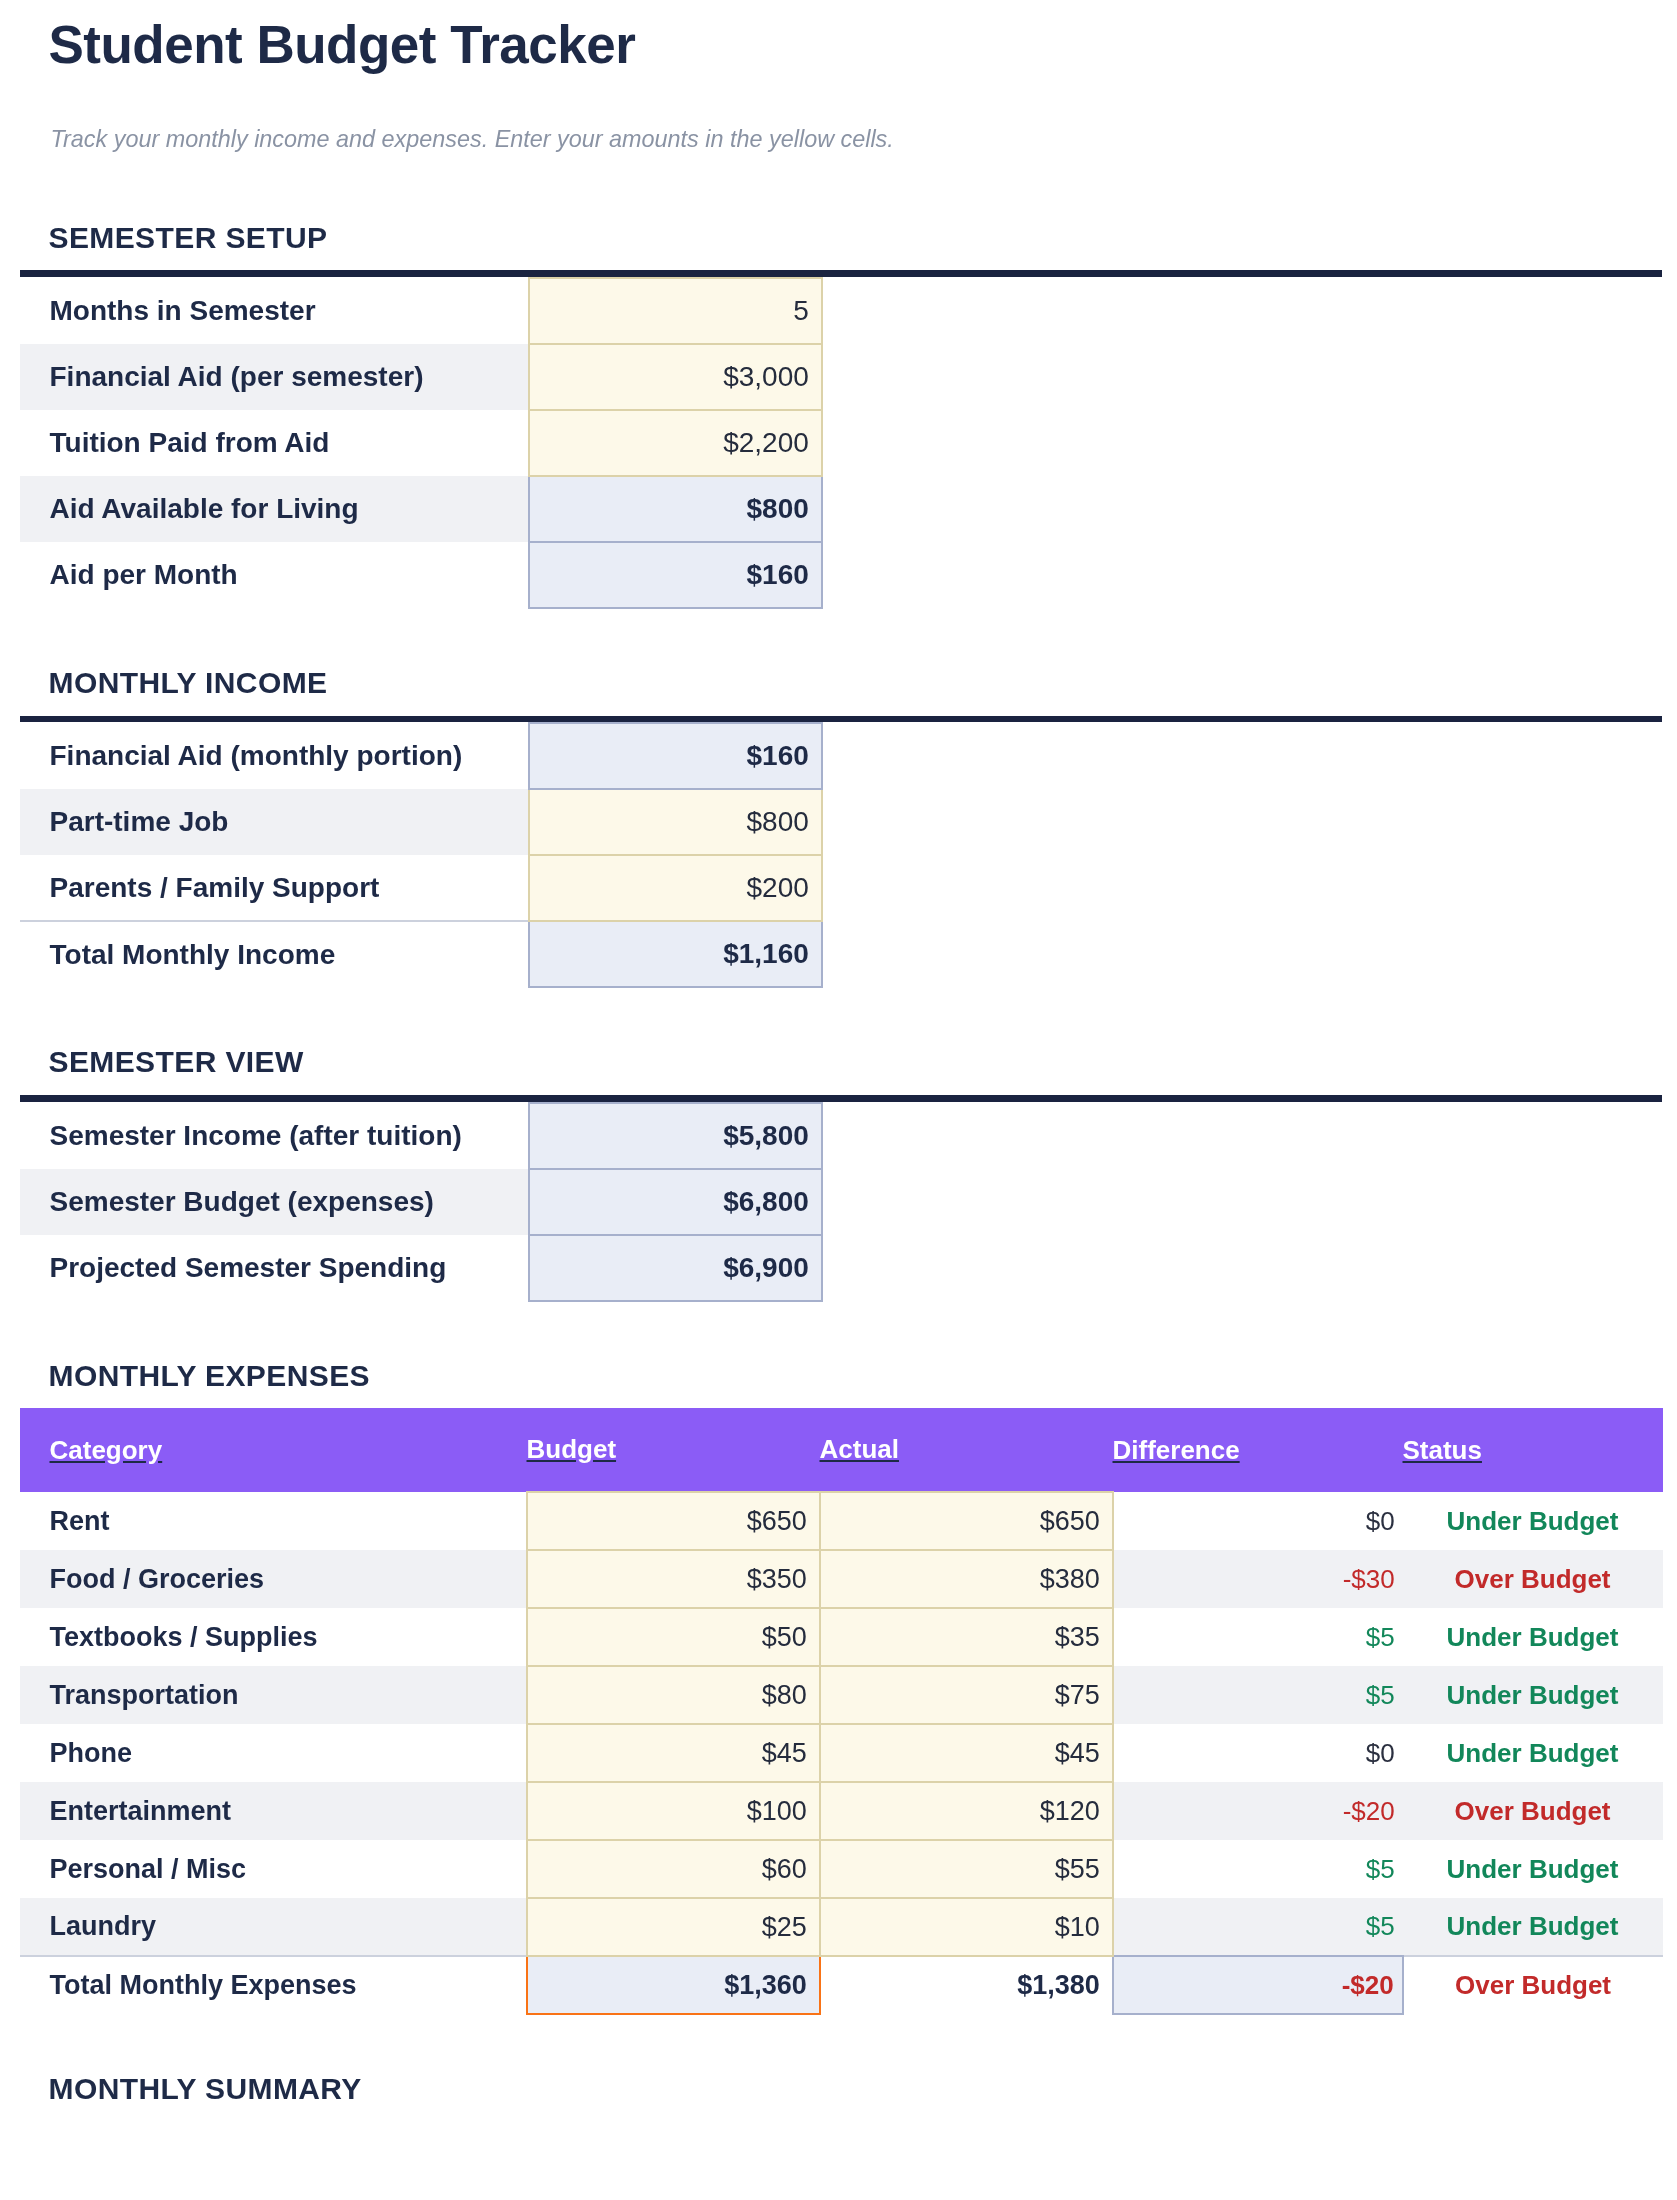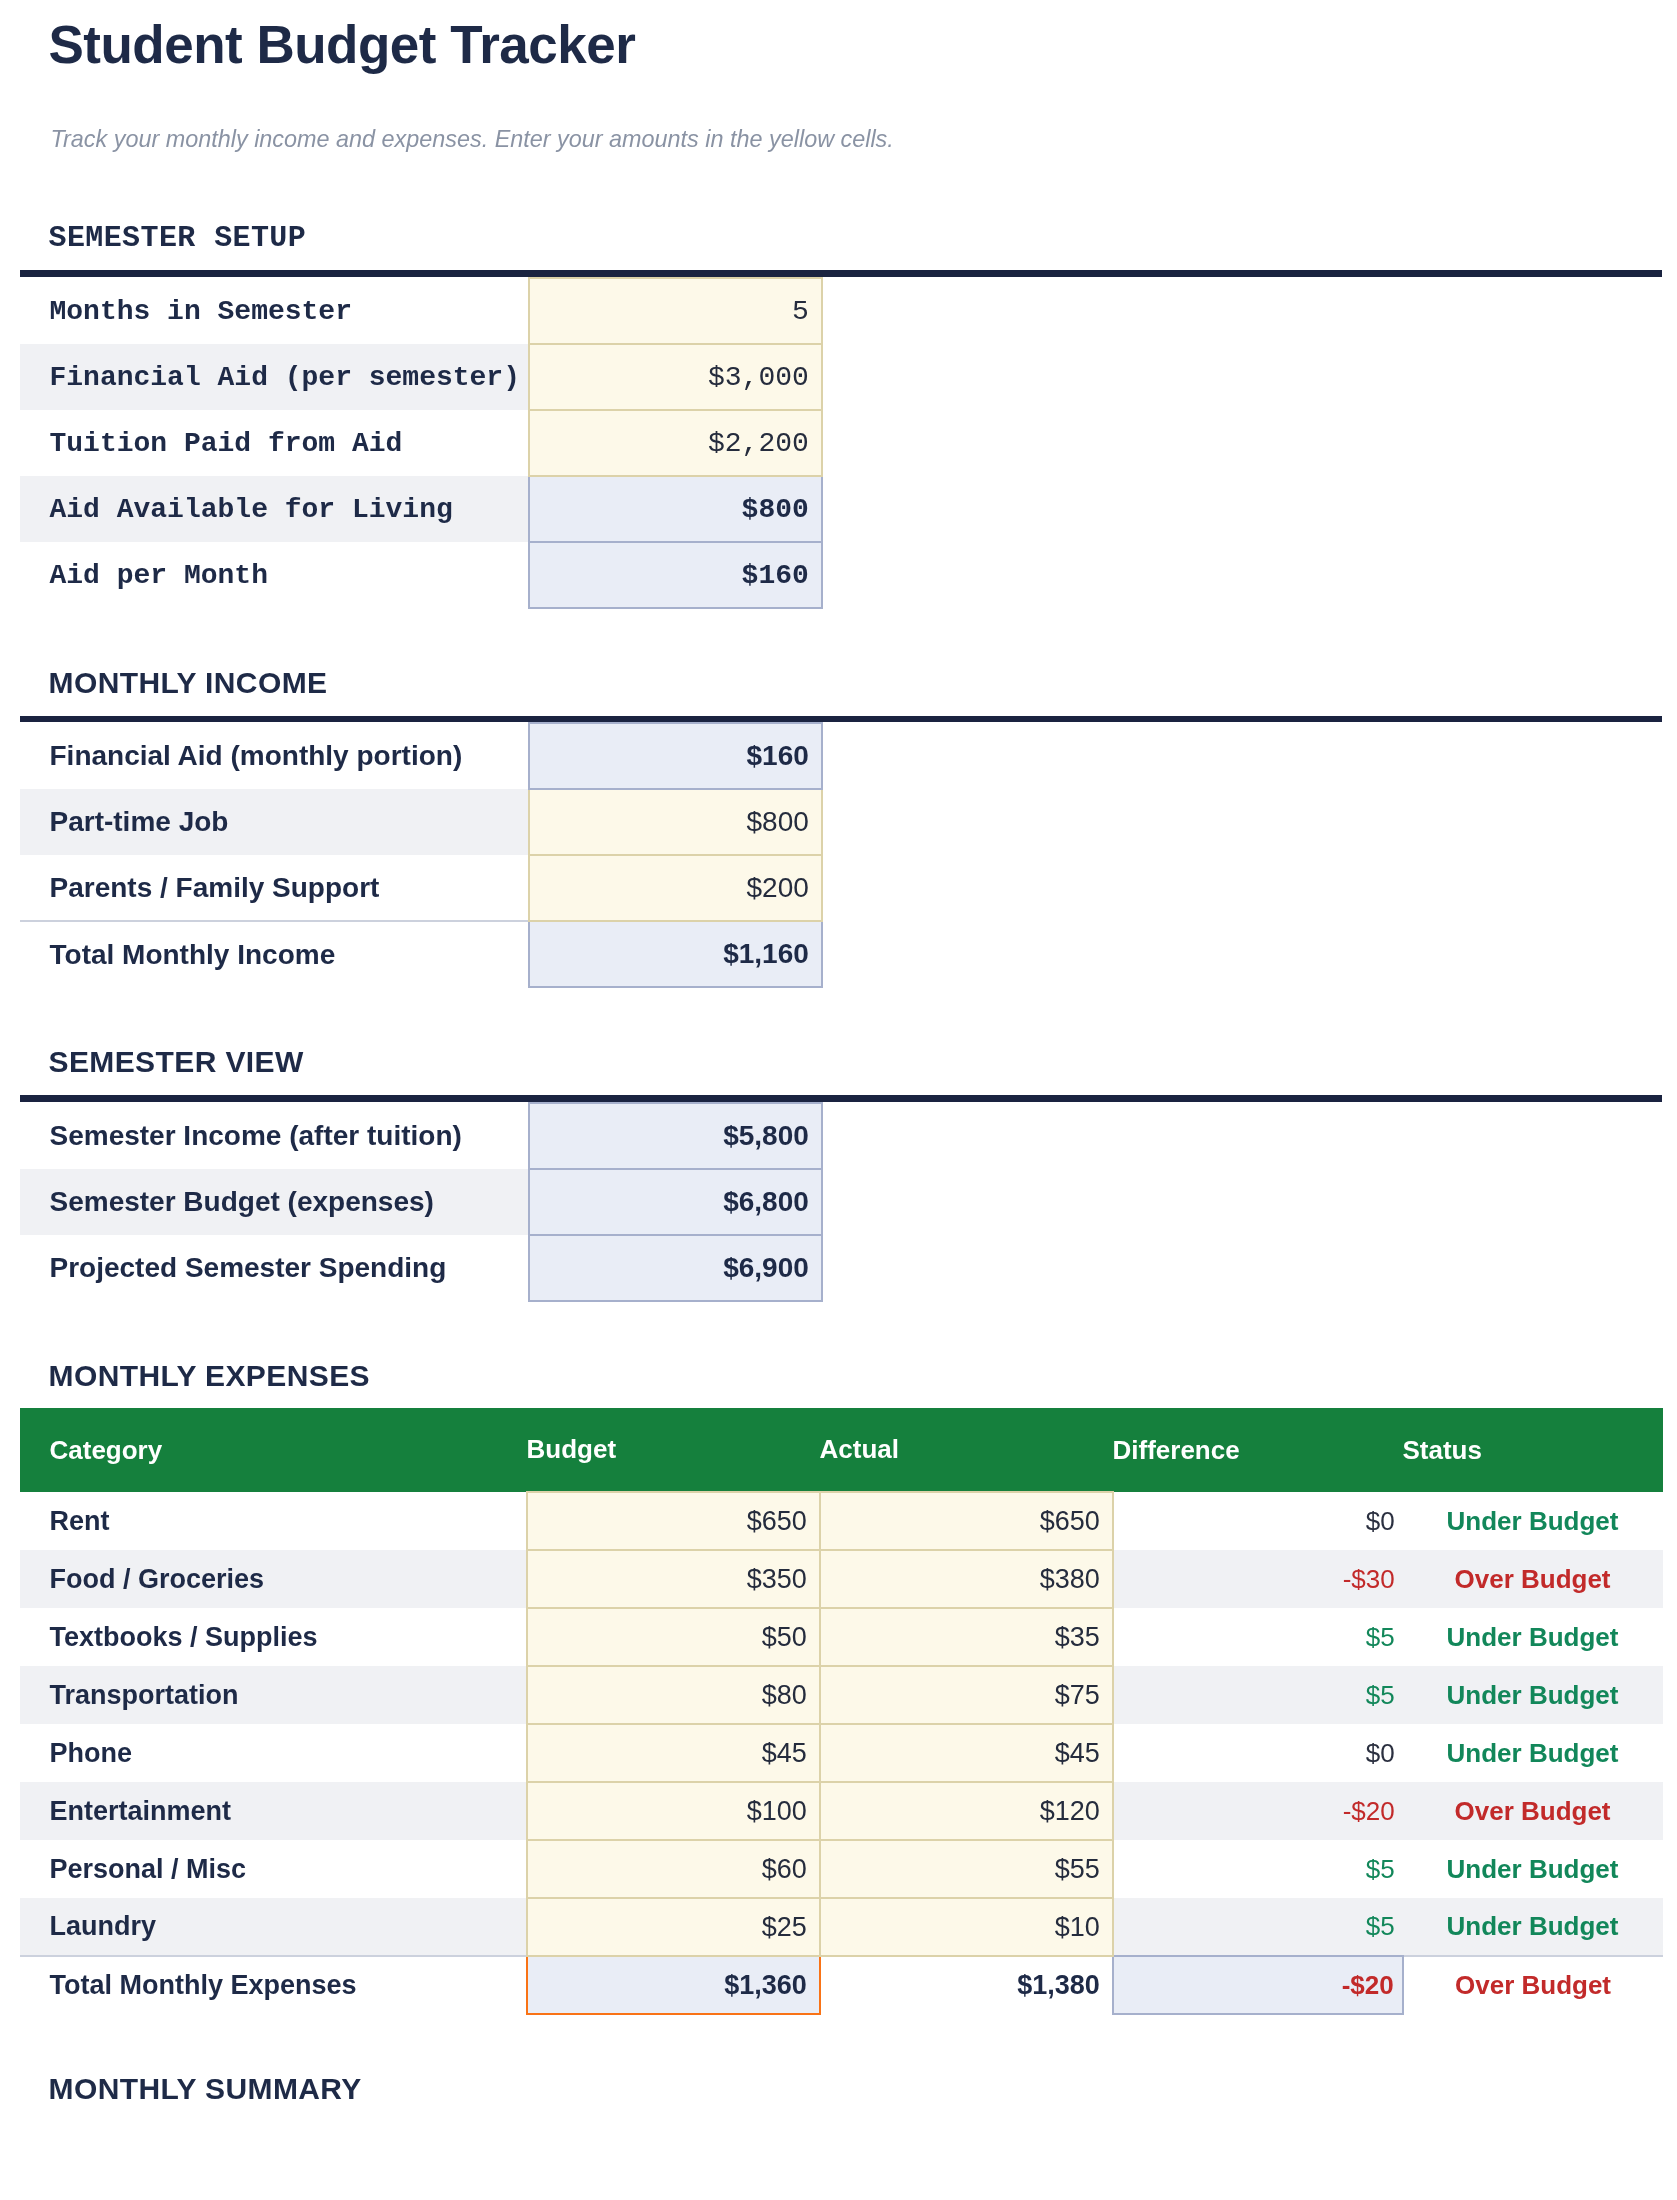--- a/index.html
+++ b/index.html
@@ -16,21 +16,21 @@
     margin:0 0 0 29px;
     font-size:53px; font-weight:bold; letter-spacing:-0.5px;
     color:#1e2a47;
   }
   .subtitle {
     margin:51px 0 0 31px;
     font-size:23.4px; font-style:italic; color:#8a93a4;
   }
 
   .section { margin-top:57px; }
-  .section.first { margin-top:68px;font-family:Liberation Mono, monospace; }
+  .section.first { margin-top:68px; }
   .section-title {
     margin:0 0 15.6px 29px;
     font-size:30px; font-weight:bold; letter-spacing:0.4px;
     color:#1e2a47;
   }
   .rule { width:1642px; height:6.8px; background:#1a2340; }
 
   table { border-collapse:collapse; table-layout:fixed; }
 
   
@@ -44,21 +44,21 @@
   }
   td.cell-value {
     width:293px; text-align:right; padding-right:11.7px;
     color:#252c3d;
   }
   td.cell-input  { background:#fdf9e9; border:2px solid #dcd2a9; }
   td.cell-calc   { background:#e9edf6; border:2px solid #a6b0cc; font-weight:bold; color:#1e2a47; }
 
   
   .exp-table { width:1642px; }
-  .exp-table thead tr { background:#15803d; height:84px; }
+  .exp-table thead tr { background:#8b5cf6; height:84px;text-decoration:underline; }
   .exp-table th {
     color:#ffffff; font-size:26px; font-weight:bold; text-align:left; padding:0;
   }
   .exp-table th.col-category { text-align:left; padding-left:30px; }
   .exp-table tbody tr { background:#ffffff; }
   .exp-table tbody tr:nth-child(even) { background:#f0f1f4; }
   .exp-table tbody tr.total-row { background:#ffffff; }
   .exp-table tbody tr.total-row td { border-top:2px solid #ccd1dd; }
   .exp-table td { height:58px; font-size:27px; }
   .exp-table td.cat { padding-left:30px; font-weight:bold; color:#1e2a47; }

